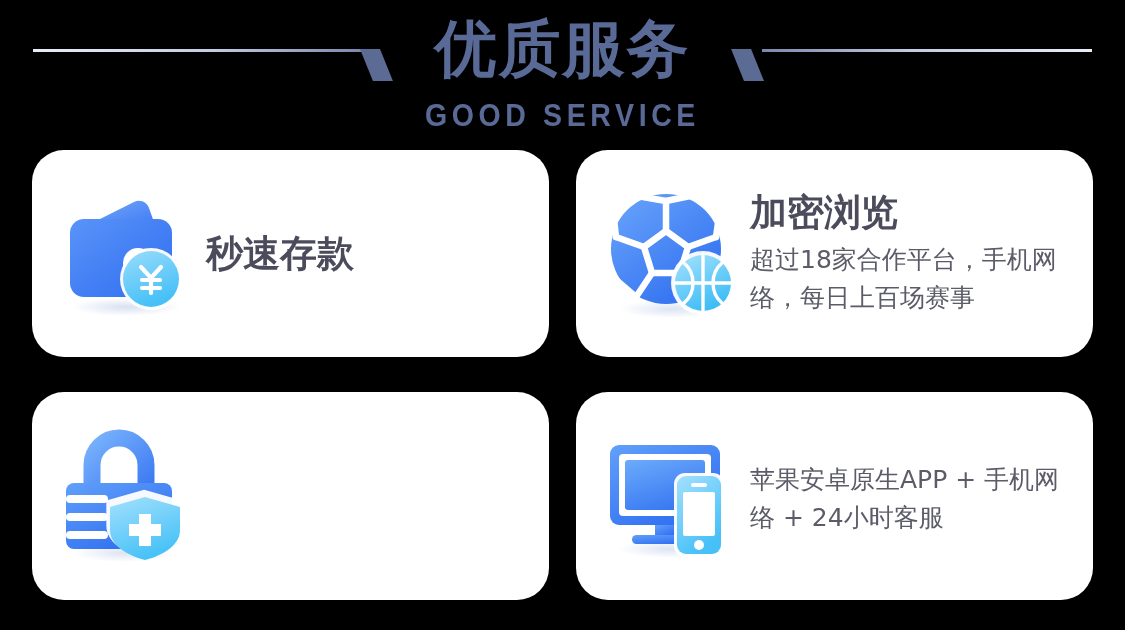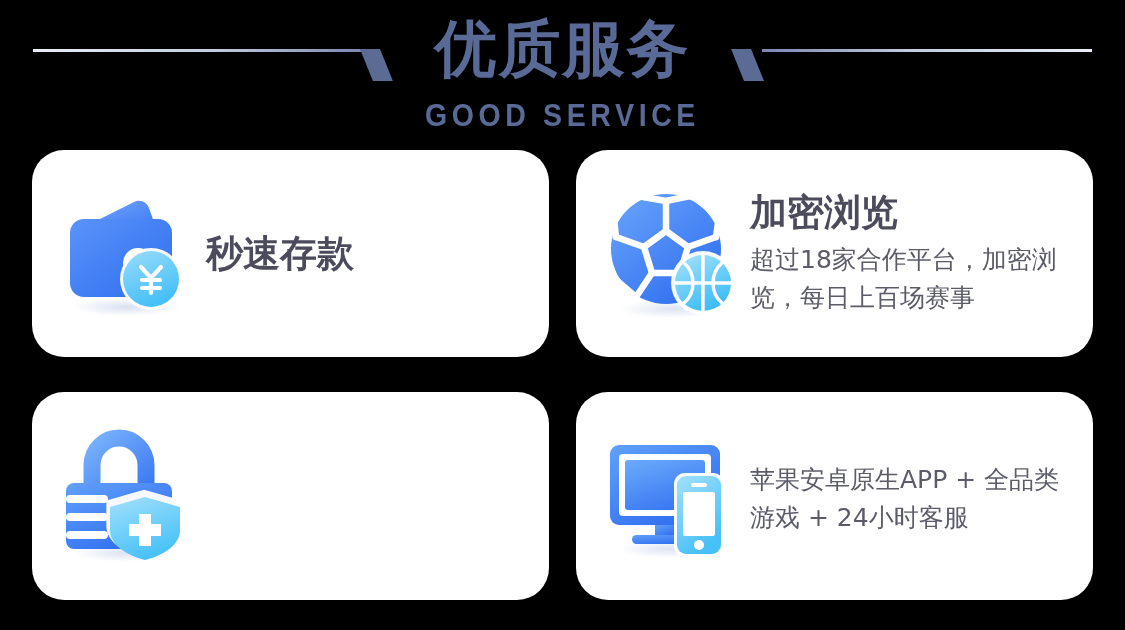--- a/index.html
+++ b/index.html
@@ -235,21 +235,21 @@
         <g fill="none" stroke="#ffffff" stroke-width="3.4" stroke-linecap="round">
           <path d="M105 76 V132"></path>
           <path d="M77 104 H133"></path>
           <path d="M86 84 C98 94 98 114 86 124"></path>
           <path d="M124 84 C112 94 112 114 124 124"></path>
         </g>
       </svg>
     </div>
     <div class="card-text">
       <div class="card-title">加密浏览</div>
-      <div class="card-desc">超过18家合作平台，加密浏览，每日上百场赛事</div>
+      <div class="card-desc">超过18家合作平台，手机网络，每日上百场赛事</div>
     </div>
   </div>
 
   <div class="card">
     <div class="icon-wrap">
       <svg class="icon-svg" viewBox="0 0 150 150" xmlns="http://www.w3.org/2000/svg">
         <defs>
           <linearGradient id="lb" x1="0" y1="0" x2="0.7" y2="1">
             <stop offset="0%" stop-color="#61a0fa"></stop>
             <stop offset="100%" stop-color="#2f6ef0"></stop>
@@ -310,17 +310,17 @@
         <rect x="57" y="104" width="20" height="12" fill="url(#mb)"></rect>
         <rect x="34" y="114" width="66" height="9" rx="4.5" fill="url(#mb)"></rect>
         <rect x="76" y="52" width="50" height="84" rx="11" fill="#ffffff" opacity="0.95"></rect>
         <rect x="79" y="55" width="44" height="78" rx="9" fill="url(#ph)"></rect>
         <rect x="93" y="62" width="16" height="4" rx="2" fill="#ffffff"></rect>
         <rect x="85" y="71" width="32" height="44" rx="2" fill="#ffffff"></rect>
         <circle cx="101" cy="124" r="5" fill="#ffffff"></circle>
       </svg>
     </div>
     <div class="card-text">
-      <div class="card-desc">苹果安卓原生APP + 全品类游戏 + 24小时客服</div>
+      <div class="card-desc">苹果安卓原生APP + 手机网络 + 24小时客服</div>
     </div>
   </div>
 
 </div>
 
 </body></html>

